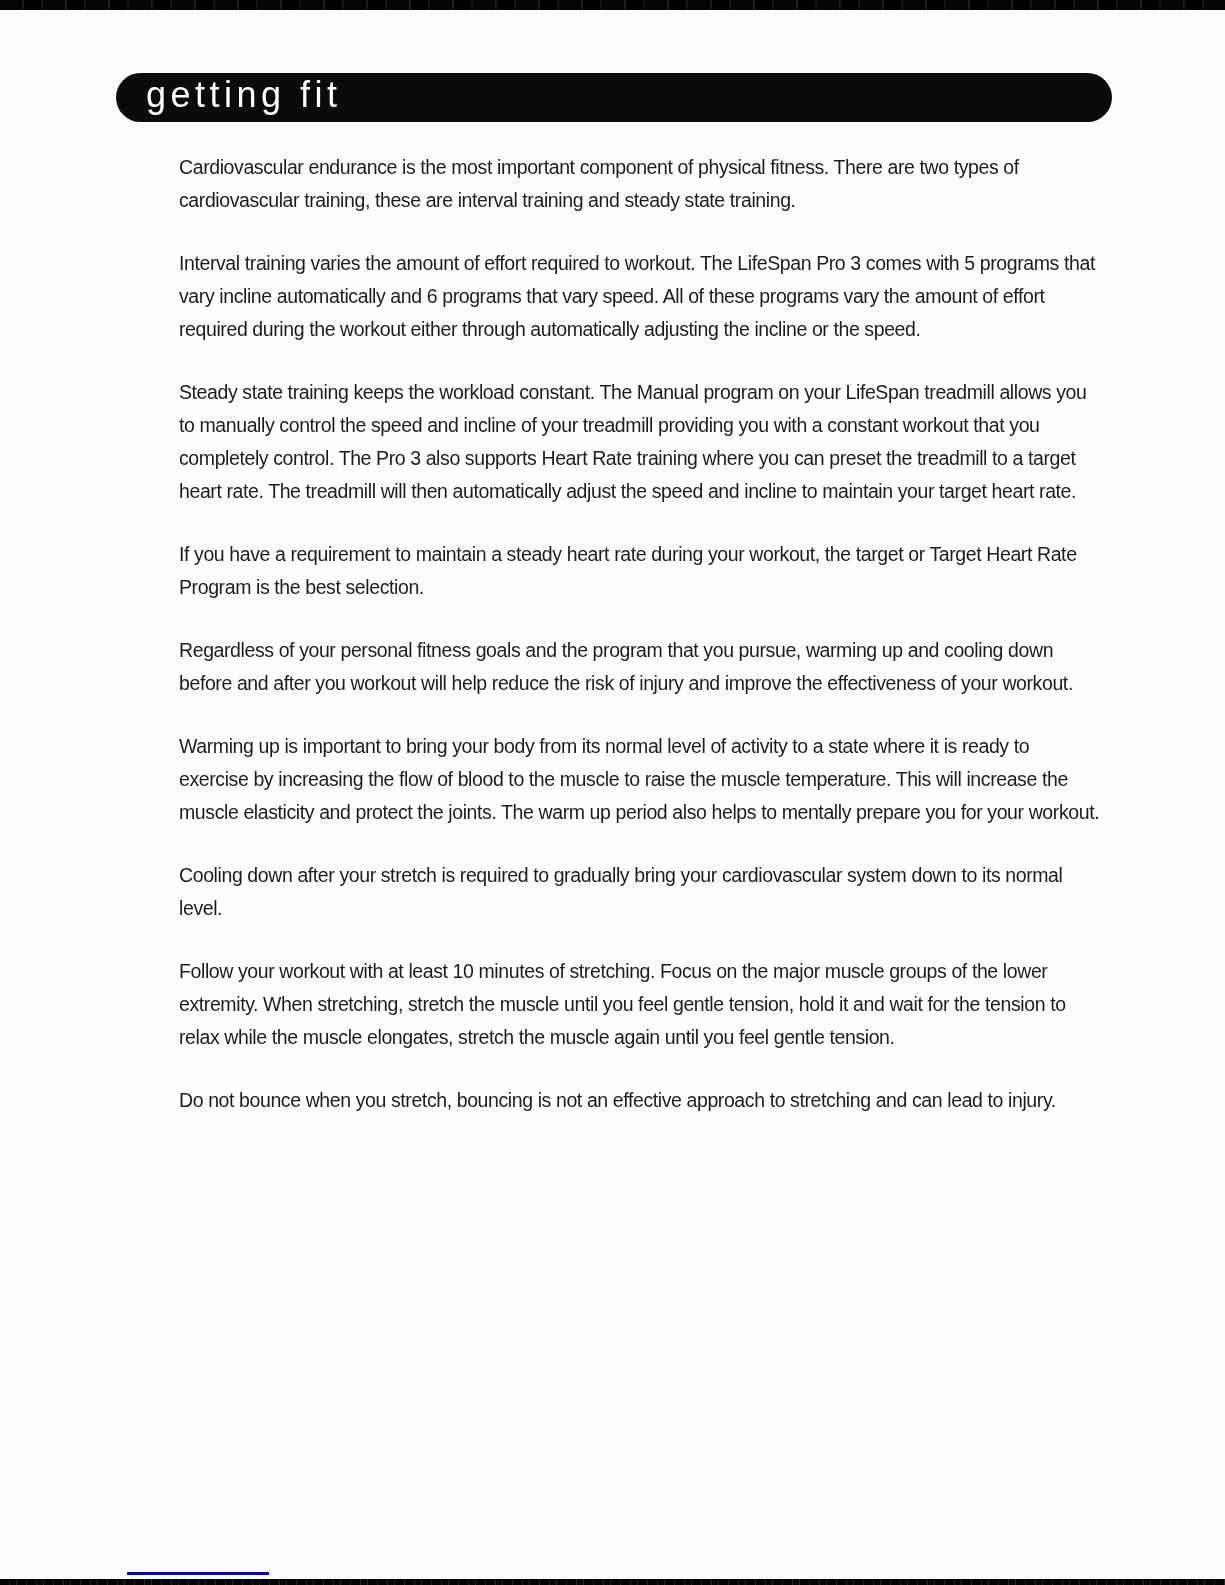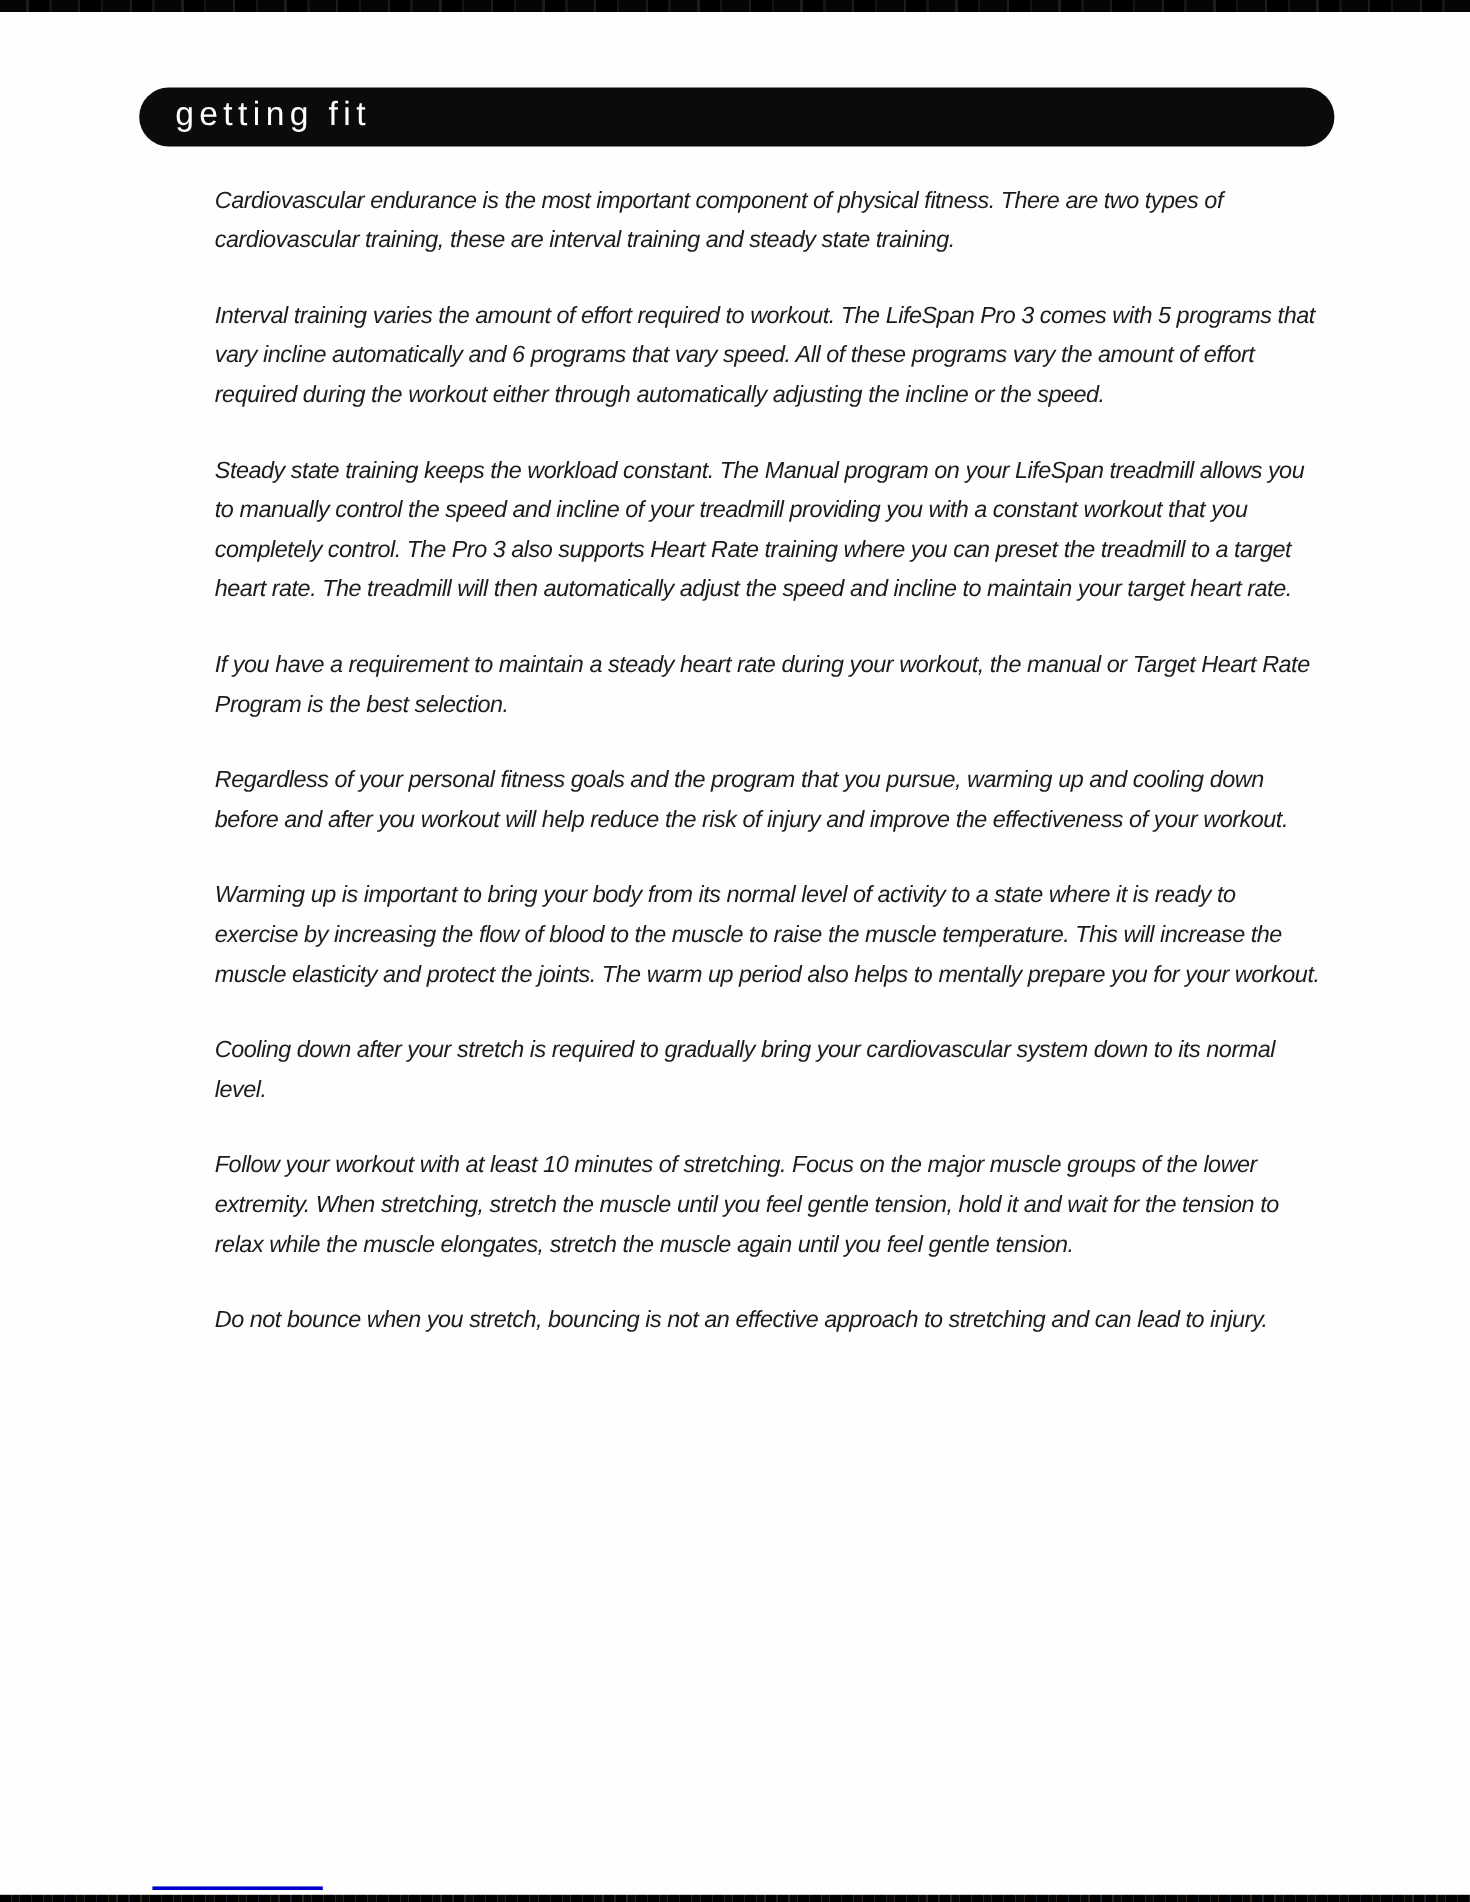--- a/index.html
+++ b/index.html
@@ -36,36 +36,35 @@
     position: absolute;
     left: 116px; top: 73px;
     width: 996px; height: 49px;
     border-radius: 25px;
     background: var(--banner-color, #0b0b0b);
     display: flex;
     align-items: center;
   }
   .banner-title {
     color: var(--banner-text-color, #ffffff);
-    font-size: 28px;
+    font-size: 36px;
     letter-spacing: 4.5px;
     padding-left: 30px;
     padding-bottom: 5px;
     white-space: nowrap;
   }
   .content {
     position: absolute;
     left: 179px; top: 151px;
     width: 922px;
     color: var(--text-color, #1c1c1c);
     font-size: 19.5px;
     line-height: 33px;
     letter-spacing: -0.4px;
     text-align: left;
-    font-style: italic;
   }
   .content p {
     margin: 0 0 30px 0;
   }
   .link-underline {
     position: absolute;
     left: 127px; top: 1572px;
     width: 142px; height: 3px;
     background: var(--accent-color, #0000cc);
   }
@@ -78,21 +77,21 @@
   <div class="scan-edge-top"></div>
 
   <div class="banner">
     <span class="banner-title">getting fit</span>
   </div>
 
   <div class="content">
       <p>Cardiovascular endurance is the most important component of physical fitness. There are two types of cardiovascular training, these are interval training and steady state training.</p>
       <p>Interval training varies the amount of effort required to workout. The LifeSpan Pro 3 comes with 5 programs that vary incline automatically and 6 programs that vary speed. All of these programs vary the amount of effort required during the workout either through automatically adjusting the incline or the speed.</p>
       <p>Steady state training keeps the workload constant. The Manual program on your LifeSpan treadmill allows you to manually control the speed and incline of your treadmill providing you with a constant workout that you completely control. The Pro 3 also supports Heart Rate training where you can preset the treadmill to a target heart rate. The treadmill will then automatically adjust the speed and incline to maintain your target heart rate.</p>
-      <p>If you have a requirement to maintain a steady heart rate during your workout, the manual or Target Heart Rate Program is the best selection.</p>
+      <p>If you have a requirement to maintain a steady heart rate during your workout, the target or Target Heart Rate Program is the best selection.</p>
       <p>Regardless of your personal fitness goals and the program that you pursue, warming up and cooling down before and after you workout will help reduce the risk of injury and improve the effectiveness of your workout.</p>
       <p>Warming up is important to bring your body from its normal level of activity to a state where it is ready to exercise by increasing the flow of blood to the muscle to raise the muscle temperature. This will increase the muscle elasticity and protect the joints. The warm up period also helps to mentally prepare you for your workout.</p>
       <p>Cooling down after your stretch is required to gradually bring your cardiovascular system down to its normal level.</p>
       <p>Follow your workout with at least 10 minutes of stretching. Focus on the major muscle groups of the lower extremity. When stretching, stretch the muscle until you feel gentle tension, hold it and wait for the tension to relax while the muscle elongates, stretch the muscle again until you feel gentle tension.</p>
       <p>Do not bounce when you stretch, bouncing is not an effective approach to stretching and can lead to injury.</p>
     </div>
 
   <div class="link-underline"></div>
 
   <div class="scan-edge-bottom"></div>

